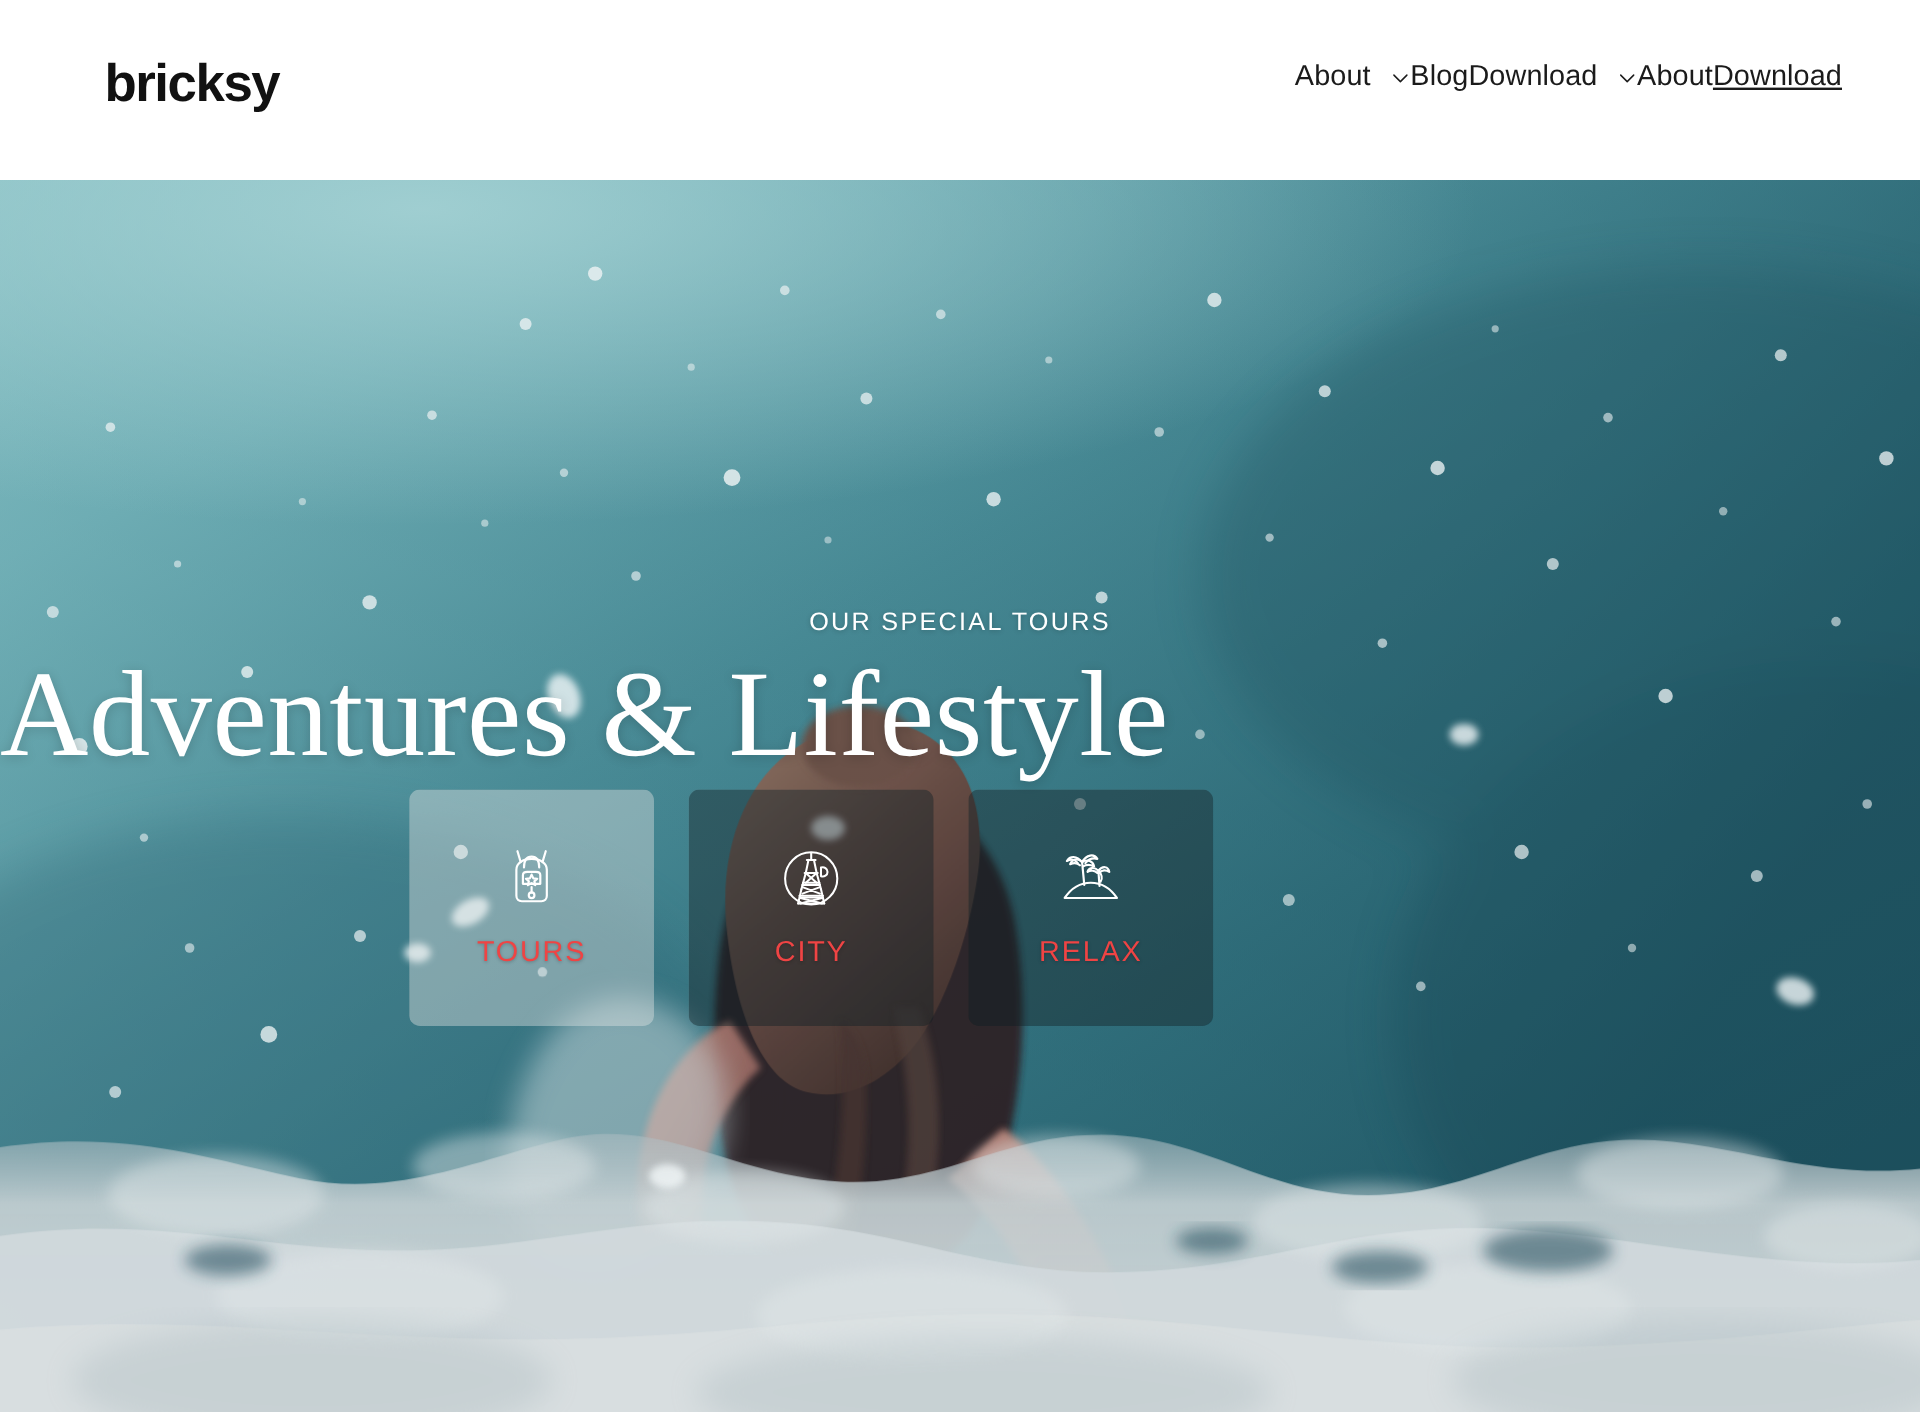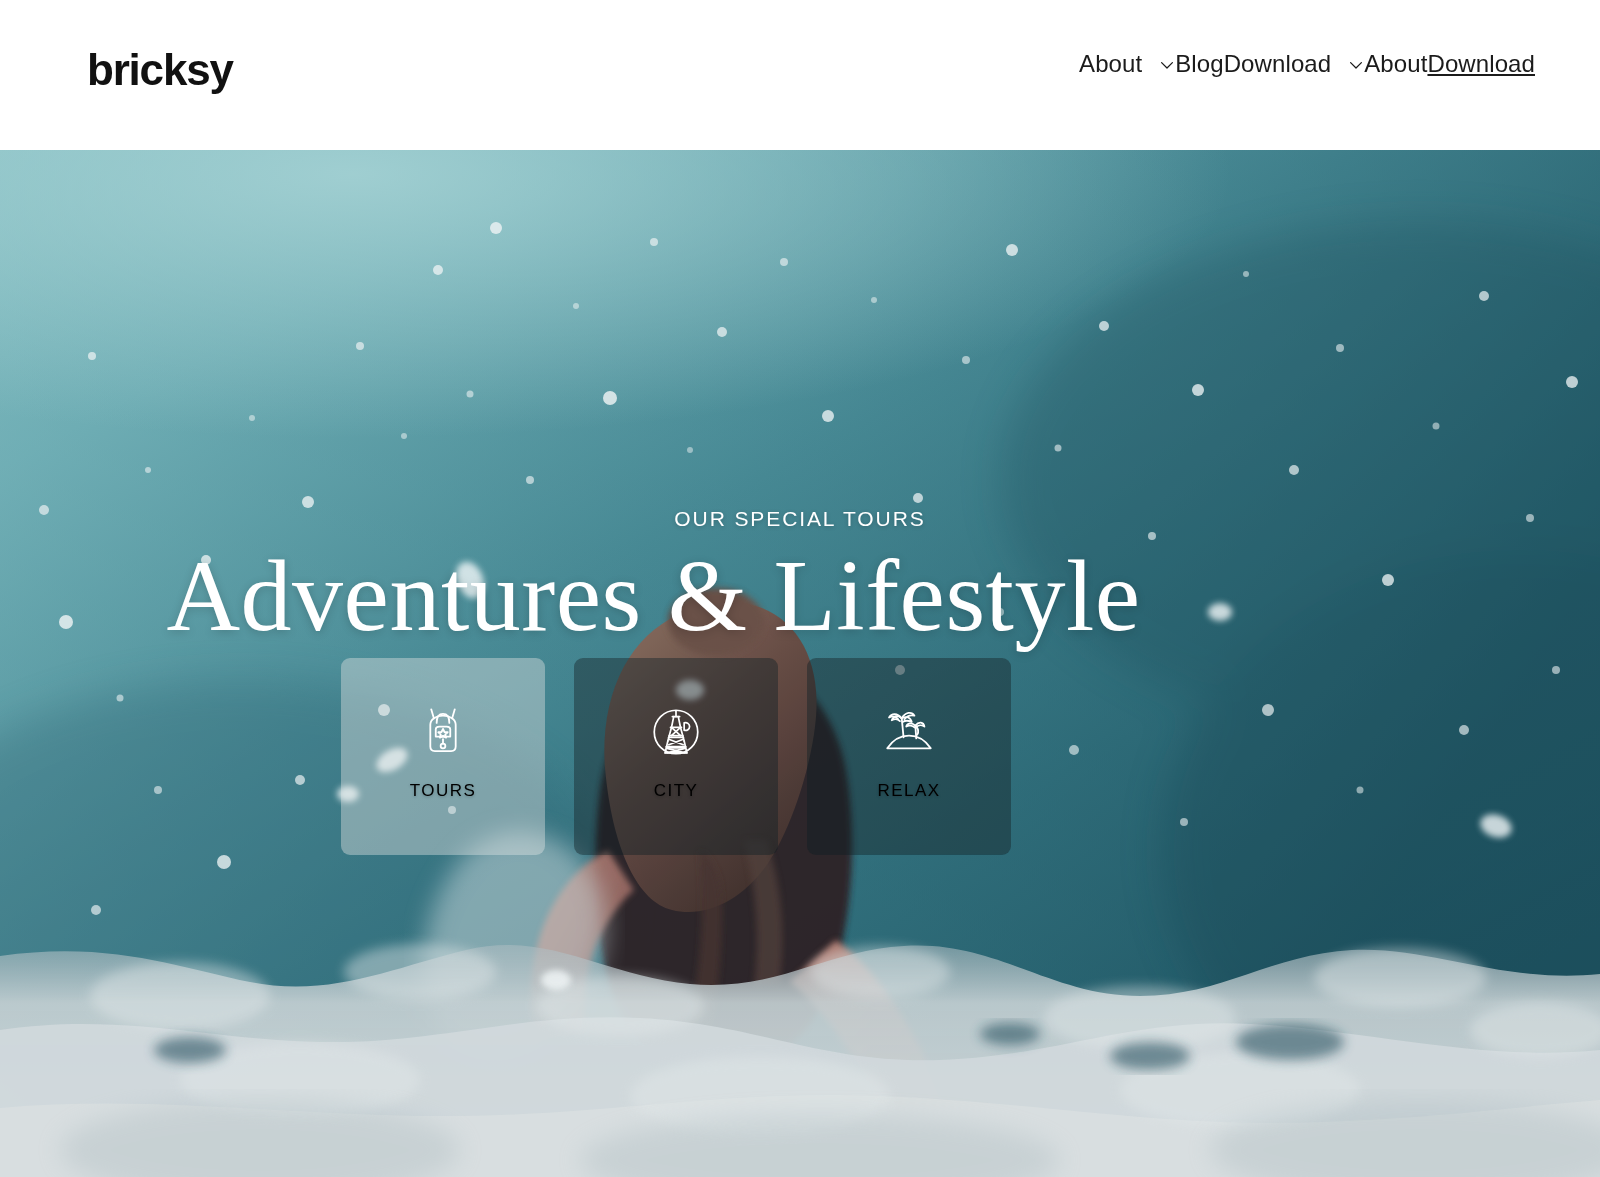--- a/index.html
+++ b/index.html
@@ -120,21 +120,21 @@
     letter-spacing: 1.9px;
     line-height: 1;
     text-shadow: 0 1px 4px rgba(0,0,0,0.22);
   }
 
   .headline {
     position: absolute;
     top: 386px;
     left: 0;
     width: 1307px;
-    text-align: center;
+    text-align: left;
     color: #ffffff;
     font-family: "Liberation Serif", "DejaVu Serif", serif;
     font-size: 102px;
     font-weight: 400;
     letter-spacing: 0.5px;
     line-height: 1.18;
     text-shadow: 0 2px 10px rgba(0,0,0,0.18);
     white-space: nowrap;
   }
 
@@ -170,22 +170,22 @@
     width: 64px;
     height: 64px;
     display: flex;
     align-items: center;
     justify-content: center;
   }
   .card-icon svg { display: block; }
 
   .card-label {
     margin-top: 18px;
-    color: #000000;
-    font-size: 17px;
+    color: #ef4444;
+    font-size: 24px;
     font-weight: 400;
     letter-spacing: 1.5px;
     line-height: 1;
     text-shadow: 0 1px 3px rgba(0,0,0,0.25);
   }
 </style>
 </head>
 <body>
 
 <div class="page">

